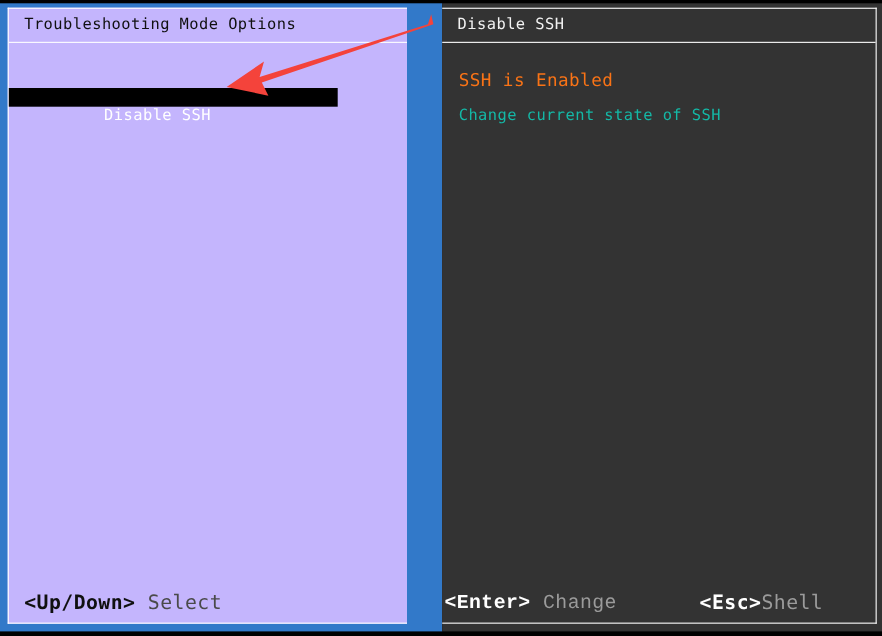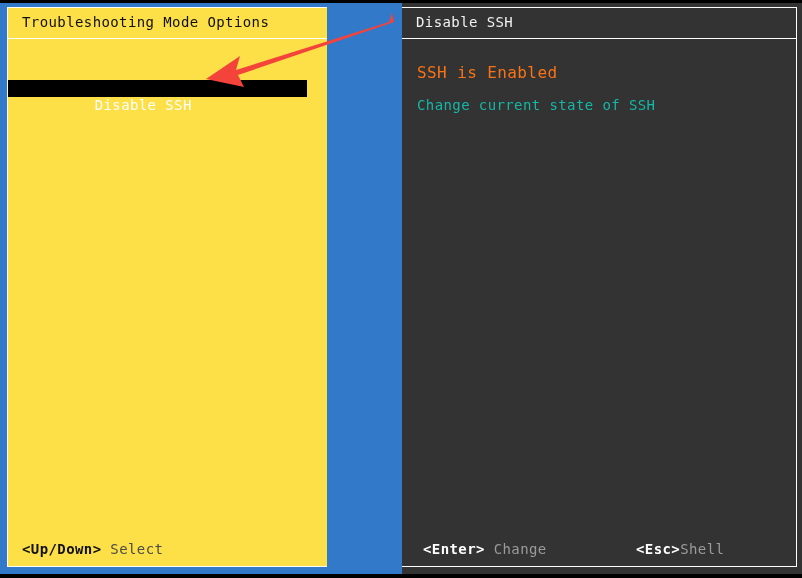--- a/index.html
+++ b/index.html
@@ -42,22 +42,22 @@
   
   .panel {
     position: absolute;
     top: 7px;
     bottom: 11px;
     border: 1px solid #ffffff;
     box-sizing: border-box;
   }
   .panel-left {
     left: 7px;
-    width: 320px;
-    background: #fde047;
+    width: 363px;
+    background: #c4b5fd;
     border-right: none;
   }
   .panel-right {
     left: 402px;
     right: 5px;
     background: #333333;
     border-left: none;
   }
 
   
@@ -148,30 +148,30 @@
   .footer {
     position: absolute;
     left: 0;
     right: 0;
     bottom: 0;
     height: 38px;
   }
   .hint {
     position: absolute;
     bottom: 9px;
-    font-size: 14px;
+    font-size: 18px;
     line-height: 16px;
     letter-spacing: 0.4px;
     white-space: pre;
   }
   .hint .k { font-weight: bold; }
   .panel-left .hint       { left: 14px; }
   .panel-left .hint .k    { color: #101010; }
   .panel-left .hint .v    { color: #4a4a4a; }
-  .hint-enter             { left: 21px; }
+  .hint-enter             { left: 2px; font-family: Liberation Mono, monospace; }
   .hint-esc               { left: 234px; }
   .panel-right .hint .k   { color: #ffffff; }
   .panel-right .hint .v   { color: #9b9b9b; }
 
   
   #annot-arrow {
     position: absolute;
     left: 0;
     top: 0;
     width: 802px;

